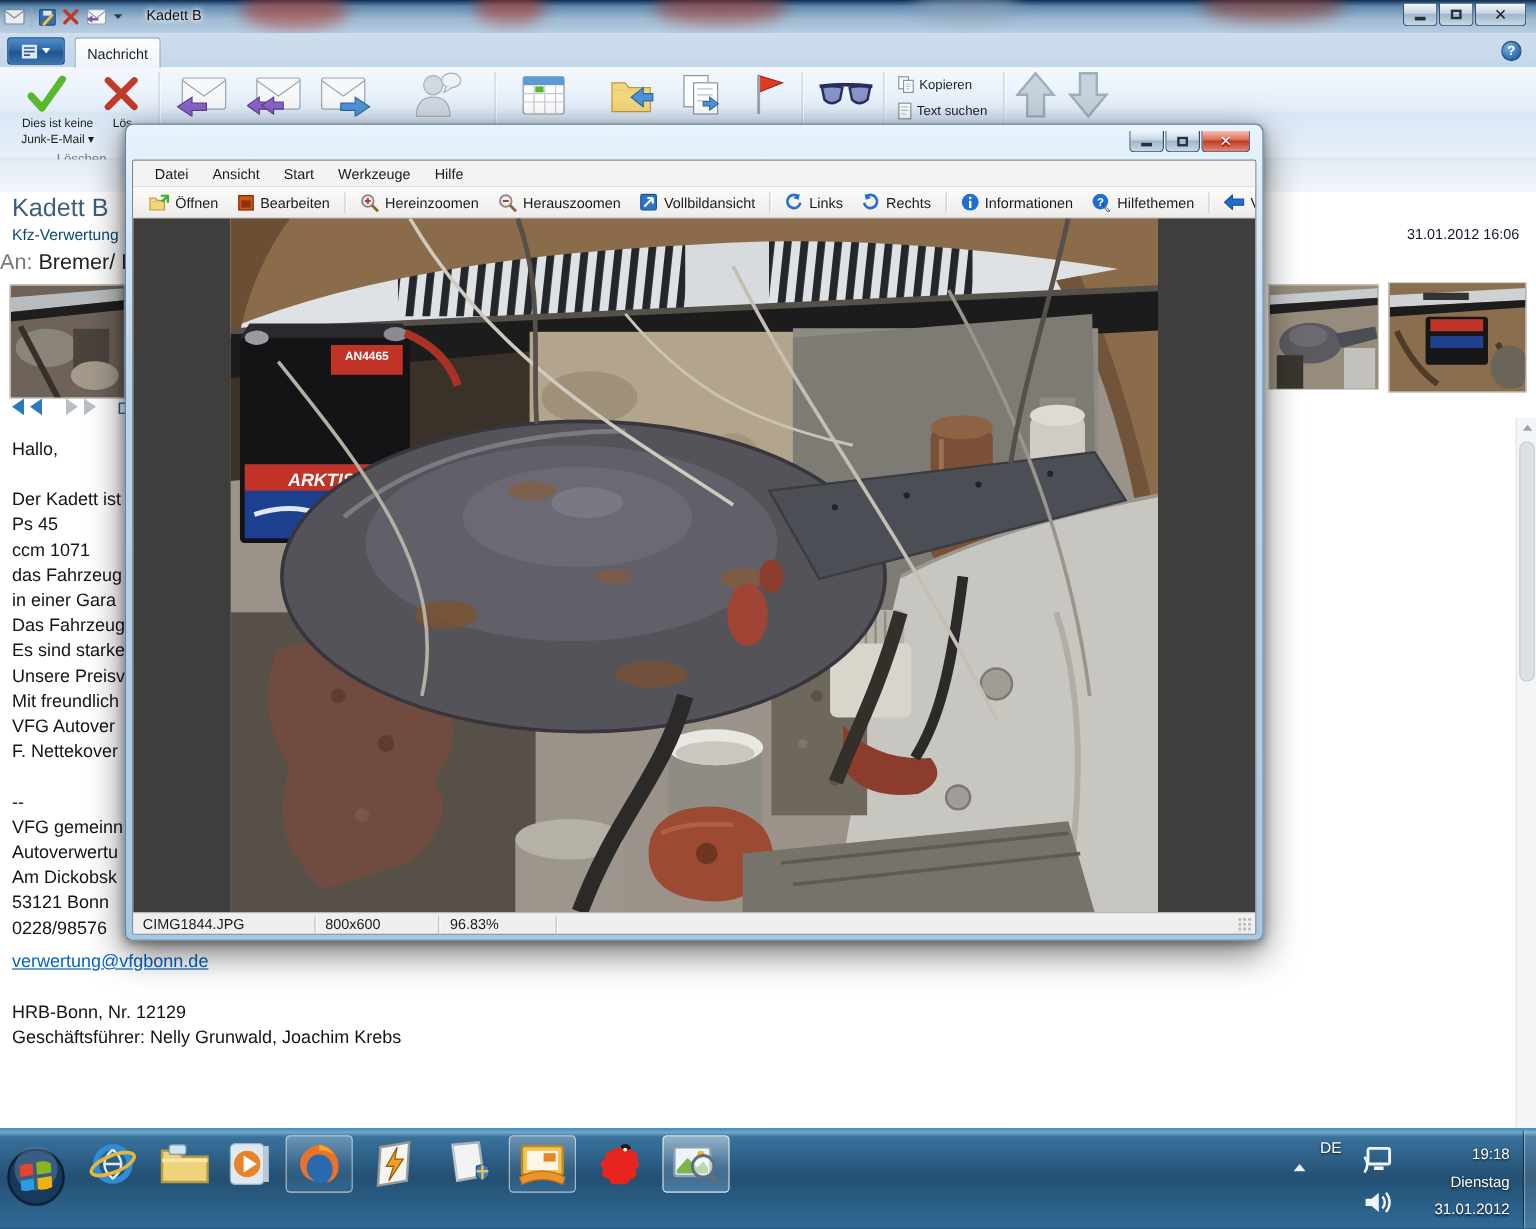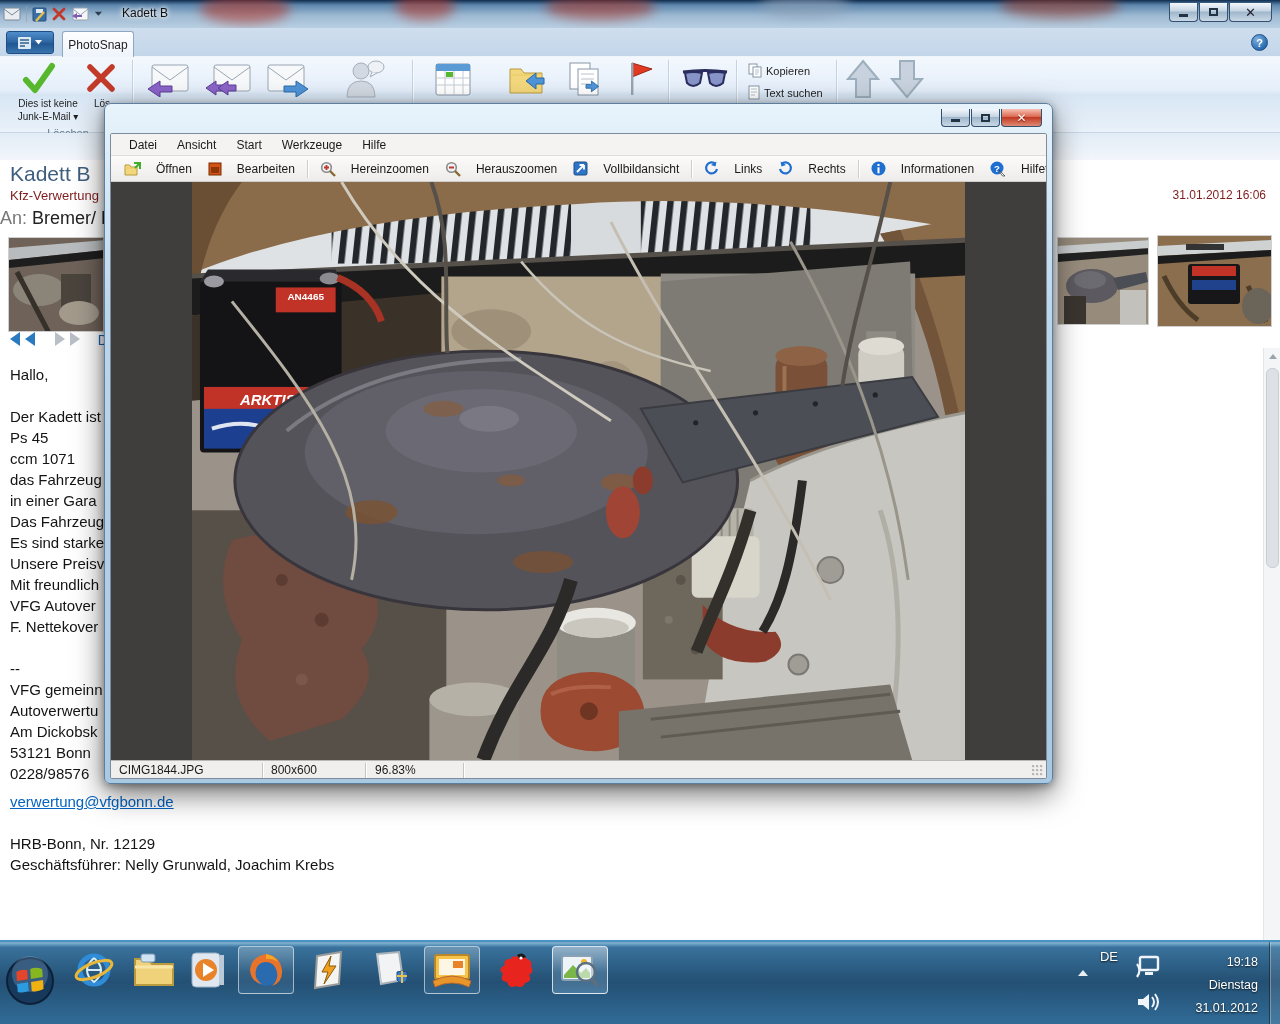--- a/index.html
+++ b/index.html
@@ -45,24 +45,24 @@
   #ol-ribbon-below{left:0;top:133px;width:1280px;height:27px;background:linear-gradient(180deg,#e2ecf6,#f2f6fb)}
   .rsep{position:absolute;top:3px;width:1px;height:66px;background:#c4d3e2;box-shadow:1px 0 0 #f6fafd}
   .ricon{position:absolute}
   .rlabel{position:absolute;font-size:10px;color:#1e1e1e;text-align:center;line-height:13px}
   .rgroup{position:absolute;font-size:11px;color:#68798a;text-align:center}
   .minibtn{position:absolute;display:flex;align-items:center;gap:4px;font-size:11px;color:#1e1e1e}
 
   
   #mail-head{left:0;top:160px;width:1280px;height:74px;background:#fff}
   #mail-subject{left:10px;top:2px;font-size:21px;color:#3e5e7e}
-  #mail-from{left:10px;top:28px;font-size:13px;color:#7f1d1d}
+  #mail-from{left:10px;top:28px;font-size:13px;color:#0c4a6e}
   #mail-toline{left:0;top:48px;font-size:18px;color:#777}
   #mail-to{color:#222}
-  #mail-sent{right:14px;top:28px;font-size:12px;color:#7f1d1d}
+  #mail-sent{right:14px;top:28px;font-size:12px;color:#0f172a}
   .thumb{border:1px solid #cfcfcf;overflow:hidden;background:#8b7a5e}
   .navarrow{display:inline-block;width:0;height:0;border-style:solid}
   #mail-nav{left:10px;top:330px;height:20px;display:flex;align-items:center;gap:4px;font-size:14px}
   #slideshow-label{color:#1464b4;margin-left:14px}
 
   
   .preline{white-space:pre-line}
   #mail-body{left:10px;top:364px;width:1100px;font-size:15px;line-height:21px;color:#141414}
   #mail-link{left:10px;top:791px;font-size:15px;line-height:21px;color:#0563c1;text-decoration:underline}
   #mail-footer{left:10px;top:833px;width:900px;font-size:15px;line-height:21px;color:#141414}
@@ -80,21 +80,21 @@
   #v-title{left:5px;top:3px;width:937px;height:26px;display:flex;align-items:center;overflow:hidden}
   #v-title-text{font-size:12px;color:#111;margin-left:6px;text-shadow:0 0 4px rgba(255,255,255,.9)}
   .v-blur{position:absolute;height:10px;border-radius:5px;background:rgba(90,100,115,.35);filter:blur(3px)}
   #v-btns{top:5px;right:10px;display:flex}
   #v-btns .wbtn{height:18px}
   #v-body{left:5px;top:29px;width:937px;height:646px;background:#f2f1ef;border:1px solid #7c8c9a;border-radius:2px;overflow:hidden}
   #v-menu{left:0;top:0;width:1110px;height:22px;background:#f4f3f1;border-bottom:1px solid #e0deda;display:flex;align-items:center;padding-left:8px}
   .menu-item{font-size:12px;color:#1a1a1a;padding:3px 10px}
   #v-toolbar{left:0;top:22px;width:935px;height:26px;display:flex;align-items:center;padding-left:6px;gap:2px;overflow:hidden;
     background:linear-gradient(180deg,#fcfbfa,#edecea);border-bottom:1px solid #cfcdc9;white-space:nowrap}
-  .tbtn{display:flex;align-items:center;gap:15px;font-size:12px;color:#1a1a1a;padding:3px 7px;border-radius:3px;flex:none}
+  .tbtn{display:flex;align-items:center;gap:5px;font-size:12px;color:#1a1a1a;padding:3px 7px;border-radius:3px;flex:none}
   .tsep{width:1px;height:18px;background:#cfcdc9;box-shadow:1px 0 0 #fff;margin:0 3px;flex:none}
   #v-canvas{left:0;top:48px;width:935px;height:578px;background:#3f3e3c}
   #v-photo{left:81px;top:0;width:773px;height:578px}
   #v-status{left:0;top:626px;width:935px;height:19px;background:#f0efed;border-top:1px solid #b9b7b3;font-size:12px;color:#1a1a1a}
   .st-cell{position:absolute;top:2px}
   .st-div{position:absolute;top:2px;width:1px;height:15px;background:#c6c4c0;box-shadow:1px 0 0 #fff}
   #grip{right:2px;bottom:2px;width:12px;height:12px;
     background:radial-gradient(circle at 30% 30%,#b9b7b3 1px,transparent 1.5px) 0 0/4px 4px}
 
   
@@ -170,21 +170,21 @@
     <div id="ol-tabrow" class="abs"></div>
     <div id="ol-filebtn" class="abs">
       <svg width="13" height="12" viewBox="0 0 13 12">
           <rect x="0" y="0" width="13" height="12" rx="1" fill="#dce9f5"></rect>
           <path d="M2 3 H11 M2 6 H11 M2 9 H7" stroke="#33608f" stroke-width="1.4"></path>
         </svg>
       <svg width="7" height="5" viewBox="0 0 7 5">
           <path d="M0 0 H7 L3.5 4.5 Z" fill="#fff"></path>
         </svg>
     </div>
-    <div id="ol-tab" class="abs">PhotoSnap</div>
+    <div id="ol-tab" class="abs">Nachricht</div>
     <div id="ol-help" class="abs">?</div>
 
     <div id="ol-ribbon" class="abs">
       <svg class="ricon" style="left:20px;top:4px" width="38" height="36" viewBox="0 0 38 36">
         <path d="M6 19 L15 29 L32 5" fill="none" stroke="#57b82d" stroke-width="6" stroke-linecap="round" stroke-linejoin="round"></path>
       </svg>
       <div class="rlabel" style="left:0;top:40px;width:96px">
         <span>Dies ist keine</span><br>
         <span>Junk-E-Mail</span> ▾
       </div>

